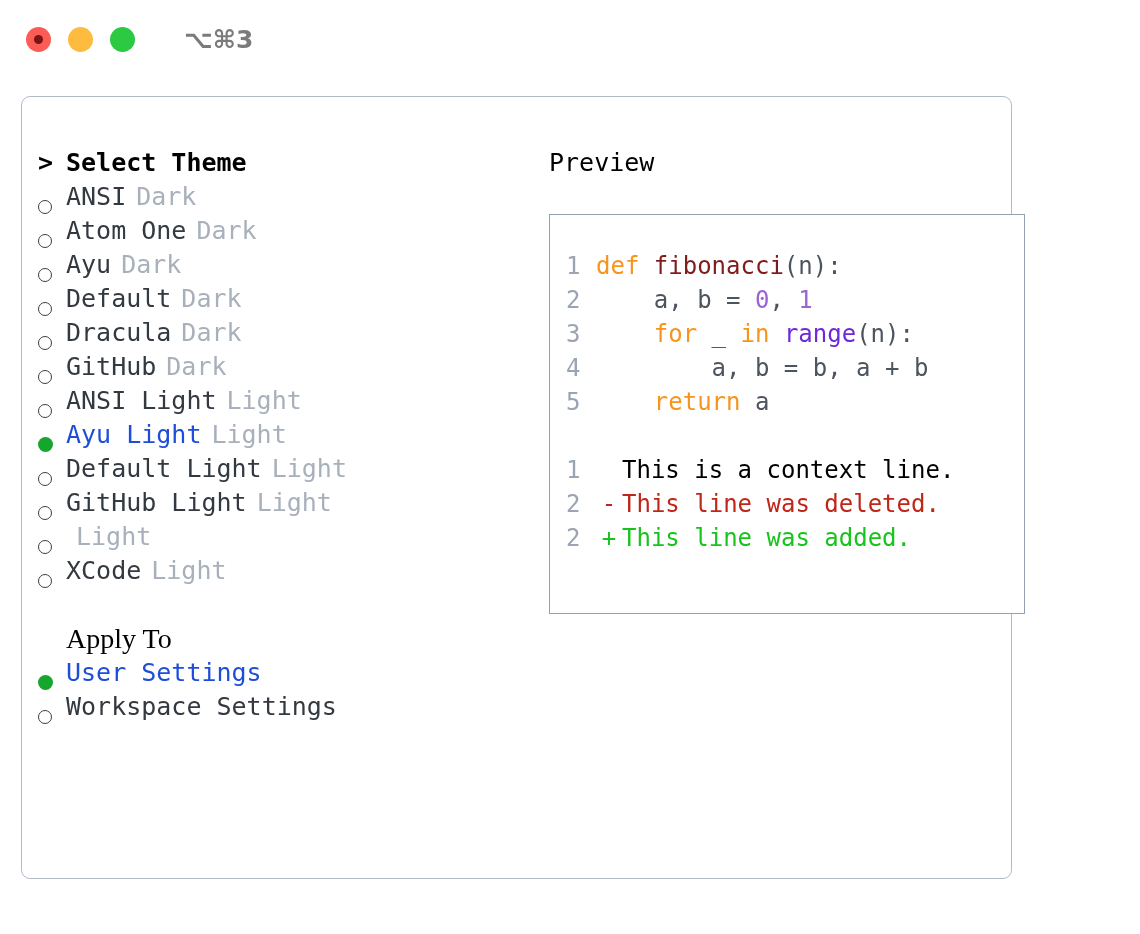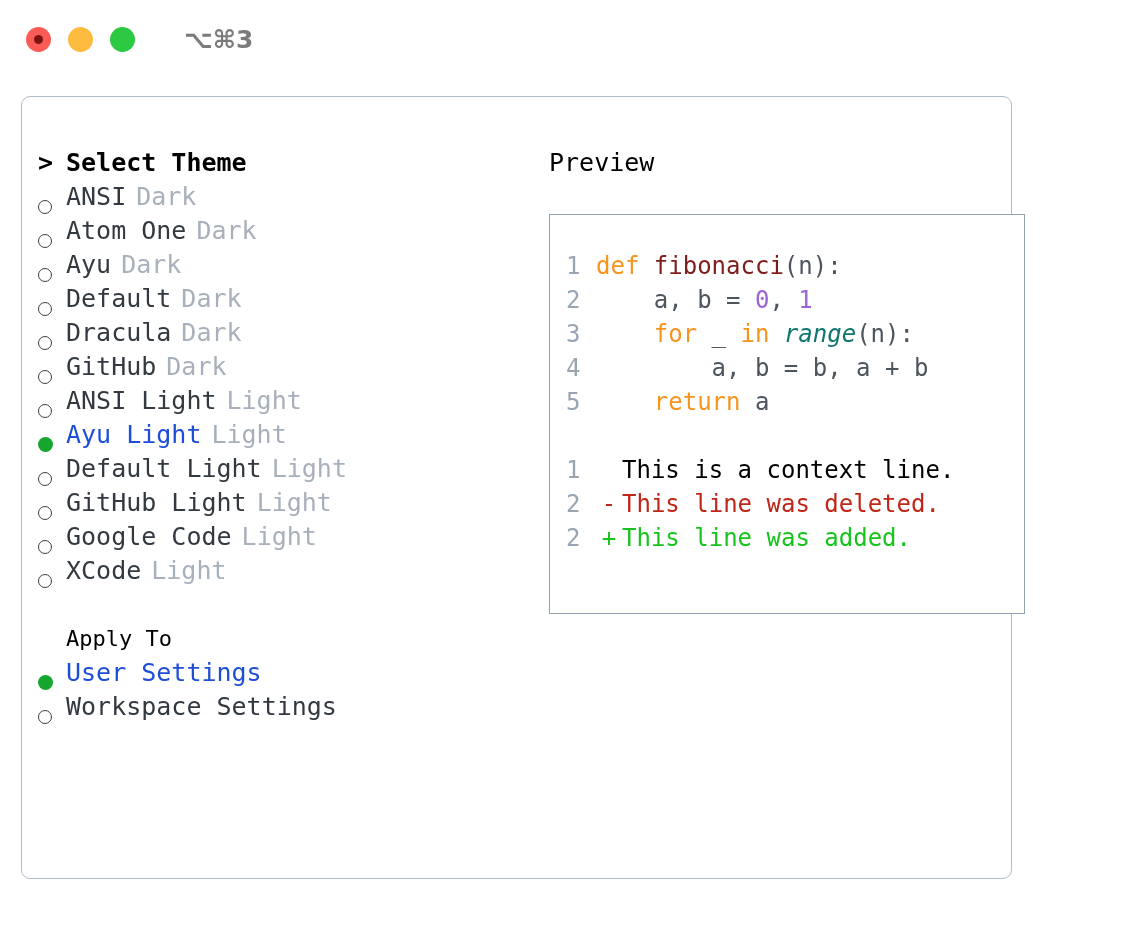--- a/index.html
+++ b/index.html
@@ -143,25 +143,26 @@
   .opt-variant {
     color: #a8b0bb;
     margin-left: 10px;
   }
 
   .apply-group { margin-top: 34px; }
   .apply-heading {
     height: 34px;
     display: flex;
     align-items: center;
-    font-size: 22px;
+    font-size: 28px;
     line-height: 34px;
     color: #000000;
     padding-left: 28px;
     white-space: pre;
+    font-family: Liberation Serif, serif;
   }
 
   .hint {
     margin-top: 34px;
     font-size: 25px;
     line-height: 34px;
     color: #a8b0bb;
     width: 400px;
     white-space: pre-wrap;
   }
@@ -205,21 +206,21 @@
     width: 30px;
     flex: 0 0 30px;
     color: #9aa4b2;
     text-align: left;
   }
   .code-text { color: #4c545e; }
 
   .tok-kw   { color: #f7941e; }
   .tok-fn   { color: #7f1d1d; }
   .tok-num  { color: #9c63d6; }
-  .tok-call { color: #0f766e; font-style: italic; }
+  .tok-call { color: #6d28d9; }
   .tok-plain{ color: #4c545e; }
 
   .code-gap { height: 34px; }
 
   .diff-marker {
     width: 26px;
     flex: 0 0 26px;
     text-align: center;
   }
   .diff-context .diff-text { color: #000000; }
@@ -253,21 +254,21 @@
           <div class="opt-row"><span class="bullet"><span class="bullet-ring"></span></span><span class="opt-label">ANSI</span><span class="opt-variant">Dark</span></div>
           <div class="opt-row"><span class="bullet"><span class="bullet-ring"></span></span><span class="opt-label">Atom One</span><span class="opt-variant">Dark</span></div>
           <div class="opt-row"><span class="bullet"><span class="bullet-ring"></span></span><span class="opt-label">Ayu</span><span class="opt-variant">Dark</span></div>
           <div class="opt-row"><span class="bullet"><span class="bullet-ring"></span></span><span class="opt-label">Default</span><span class="opt-variant">Dark</span></div>
           <div class="opt-row"><span class="bullet"><span class="bullet-ring"></span></span><span class="opt-label">Dracula</span><span class="opt-variant">Dark</span></div>
           <div class="opt-row"><span class="bullet"><span class="bullet-ring"></span></span><span class="opt-label">GitHub</span><span class="opt-variant">Dark</span></div>
           <div class="opt-row"><span class="bullet"><span class="bullet-ring"></span></span><span class="opt-label">ANSI Light</span><span class="opt-variant">Light</span></div>
           <div class="opt-row selected"><span class="bullet"><span class="bullet-dot"></span></span><span class="opt-label">Ayu Light</span><span class="opt-variant">Light</span></div>
           <div class="opt-row"><span class="bullet"><span class="bullet-ring"></span></span><span class="opt-label">Default Light</span><span class="opt-variant">Light</span></div>
           <div class="opt-row"><span class="bullet"><span class="bullet-ring"></span></span><span class="opt-label">GitHub Light</span><span class="opt-variant">Light</span></div>
-          <div class="opt-row"><span class="bullet"><span class="bullet-ring"></span></span><span class="opt-label">Google Code</span><span class="opt-variant">Light</span></div>
+          <div class="opt-row"><span class="bullet"><span class="bullet-ring"></span></span><span class="opt-variant">Light</span></div>
           <div class="opt-row"><span class="bullet"><span class="bullet-ring"></span></span><span class="opt-label">XCode</span><span class="opt-variant">Light</span></div>
         </div>
 
       <div class="apply-group">
         <div class="apply-heading">Apply To</div>
         <div id="apply-list">
             <div class="opt-row selected"><span class="bullet"><span class="bullet-dot"></span></span><span class="opt-label">User Settings</span></div>
             <div class="opt-row"><span class="bullet"><span class="bullet-ring"></span></span><span class="opt-label">Workspace Settings</span></div>
           </div>
       </div>

